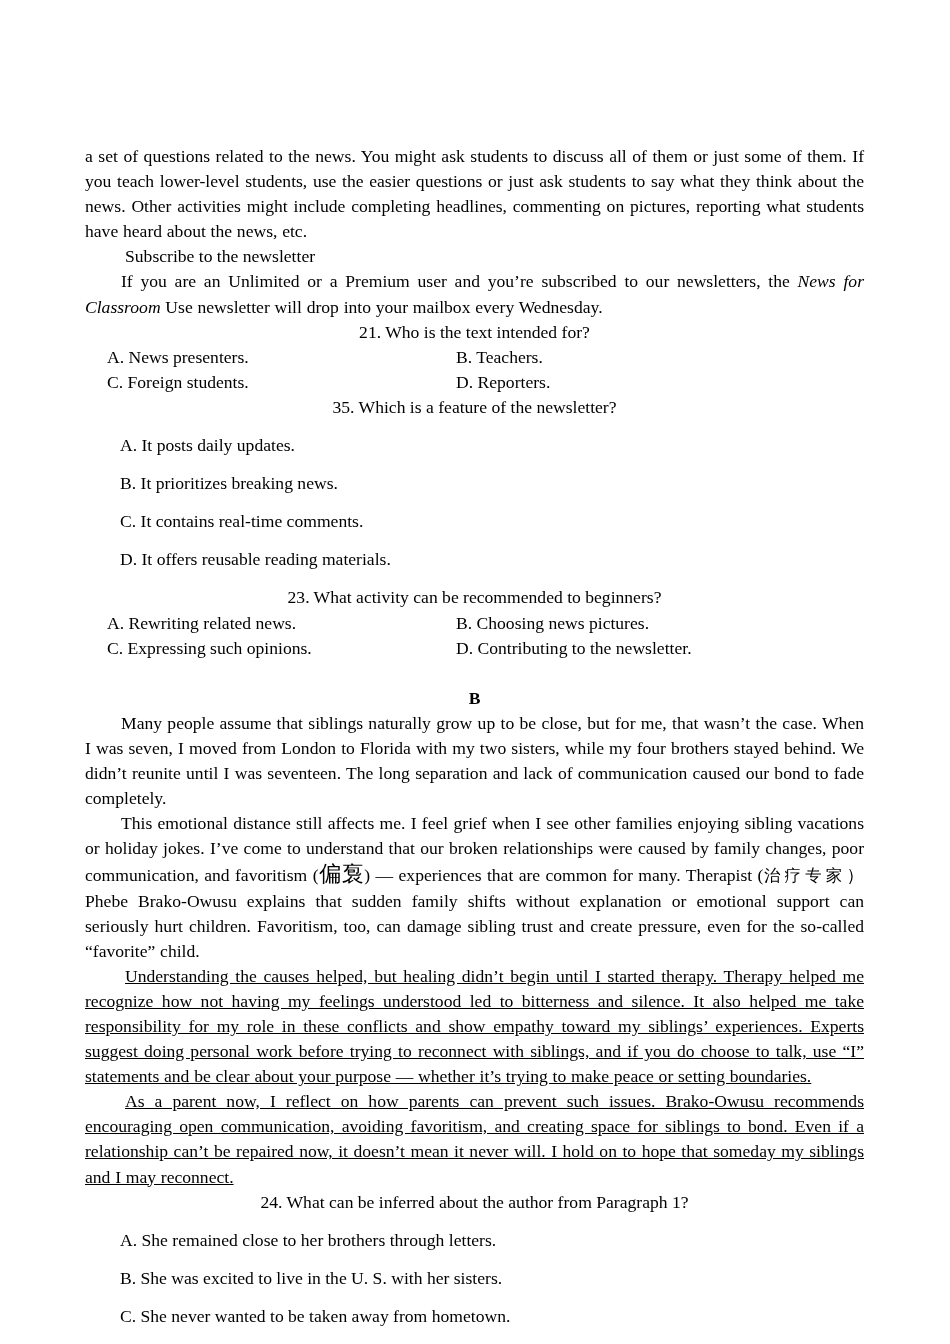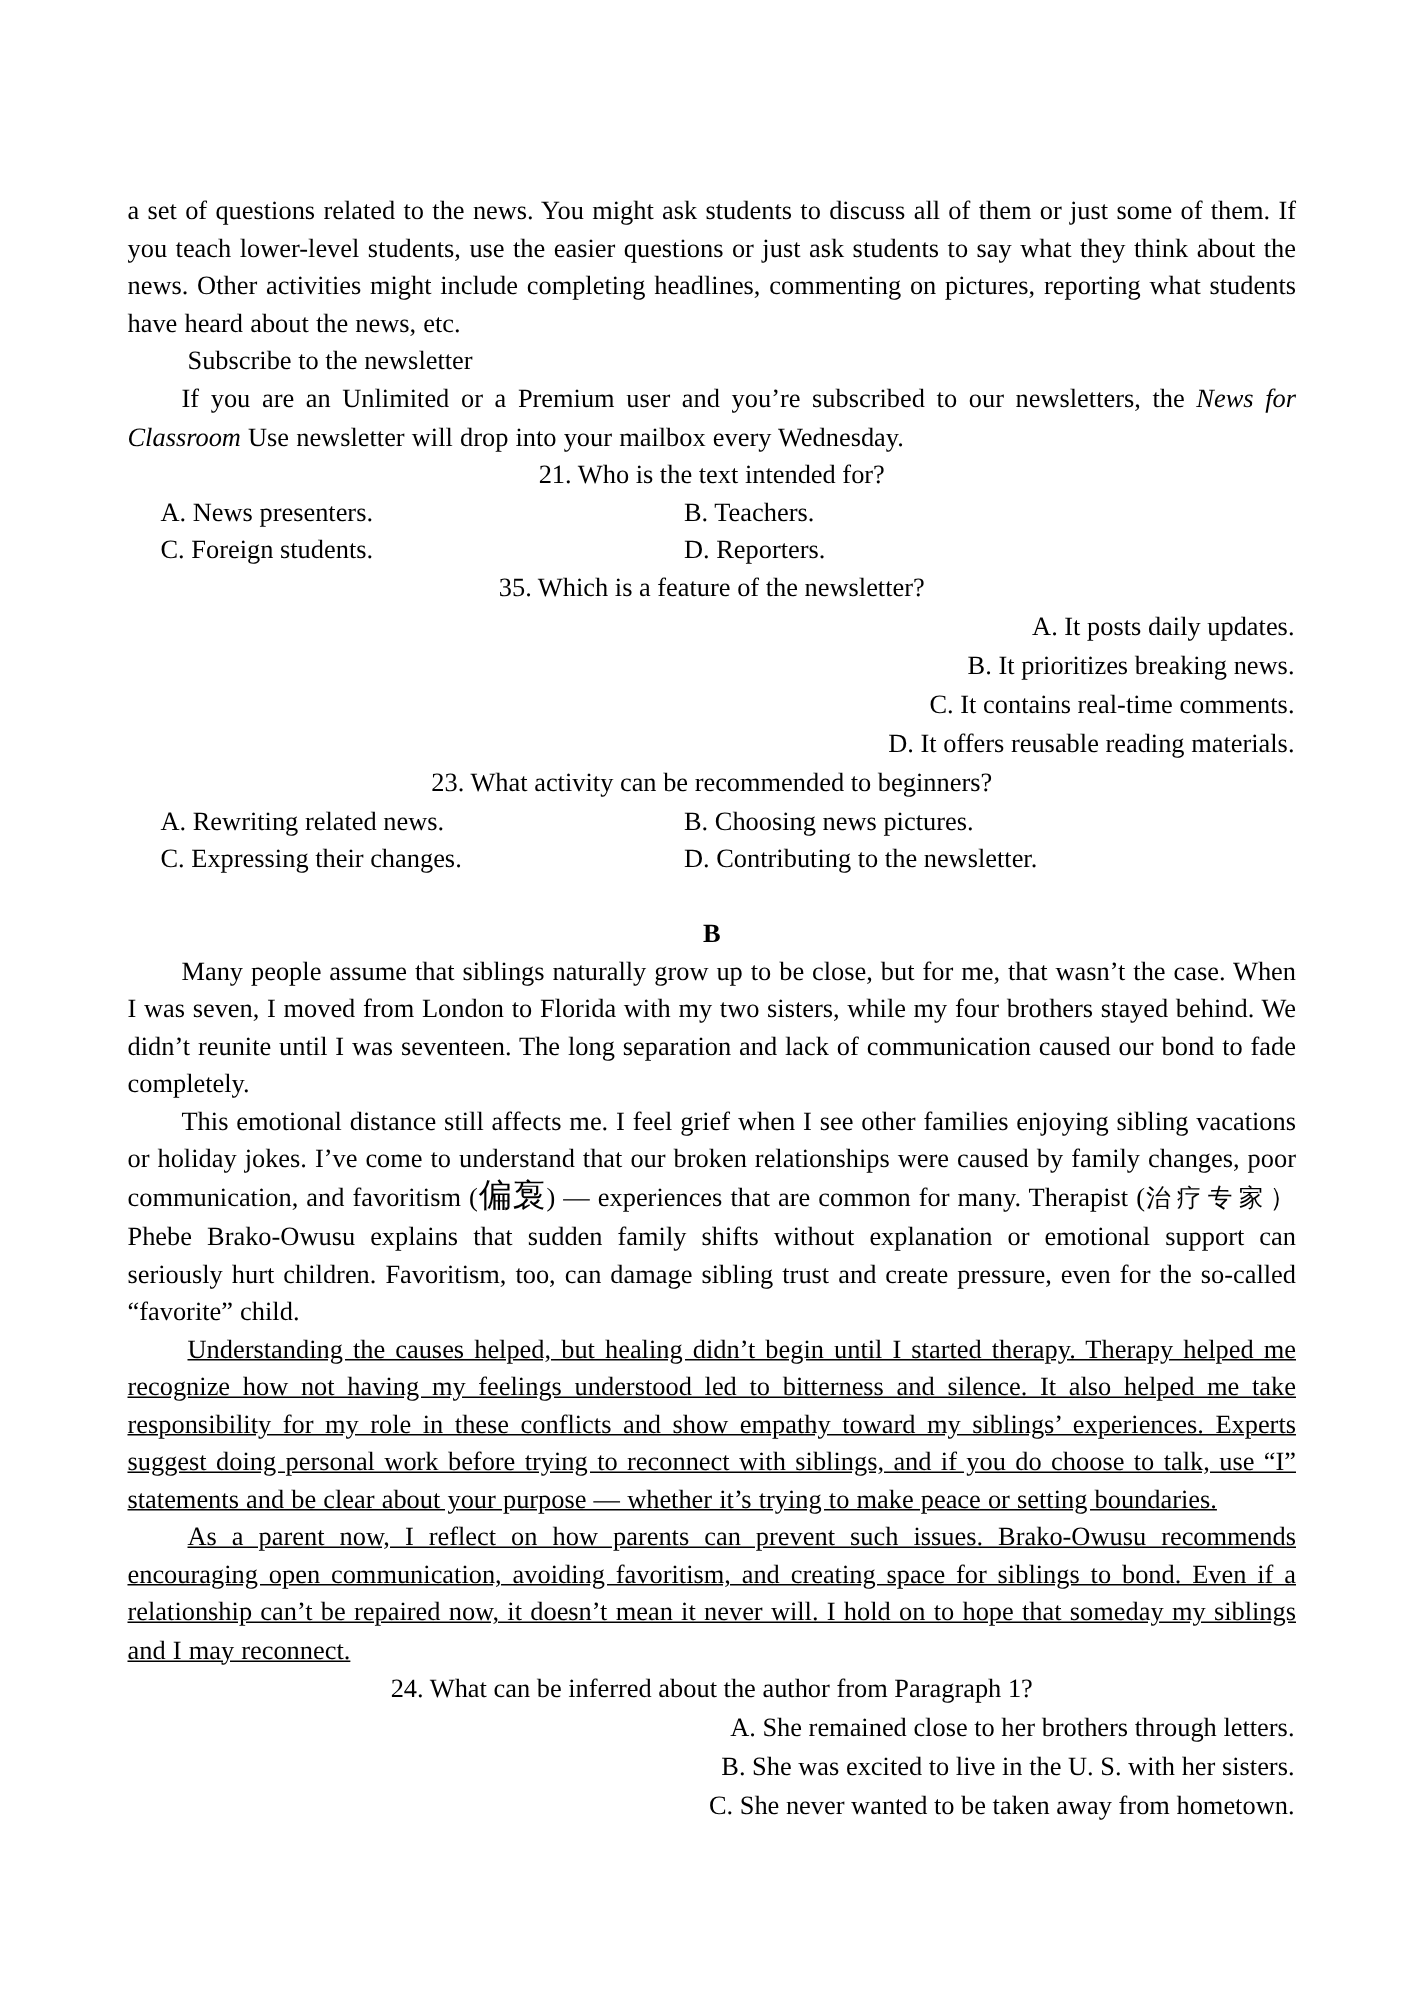--- a/index.html
+++ b/index.html
@@ -18,21 +18,21 @@
   .page {
     position: relative;
     width: 950px;
     height: 1344px;
     background: #ffffff;
     overflow: hidden;
   }
   .content {
     position: absolute;
     left: 85px;
-    top: 128px;
+    top: 144px;
     width: 779px;
   }
 
   
   .para {
     font-size: 17.6px;
     line-height: 25.1px;
     text-align: justify;
     text-justify: inter-word;
     margin: 0;
@@ -64,23 +64,23 @@
   
   .q-stem {
     font-size: 17.6px;
     line-height: 25.1px;
     margin: 0;
     text-align: center;
   }
   .opt-single {
     font-size: 17.6px;
     line-height: 25.1px;
-    margin: 1px;
+    margin: 13px;
     padding-left: 22px;
-    text-align: right;
+    text-align: left;
   }
   .opt-row {
     display: flex;
     font-size: 17.6px;
     line-height: 25.1px;
   }
   .opt-row .col-left {
     width: 370px;
     flex: 0 0 370px;
     padding-left: 22px;
@@ -122,21 +122,21 @@
     <p class="opt-single">B. It prioritizes breaking news.</p>
     <p class="opt-single">C. It contains real-time comments.</p>
     <p class="opt-single">D. It offers reusable reading materials.</p>
 
     <p class="q-stem">23. What activity can be recommended to beginners?</p>
     <div class="opt-row">
       <div class="col-left">A. Rewriting related news.</div>
       <div class="col-right">B. Choosing news pictures.</div>
     </div>
     <div class="opt-row">
-      <div class="col-left">C. Expressing their changes.</div>
+      <div class="col-left">C. Expressing such opinions.</div>
       <div class="col-right">D. Contributing to the newsletter.</div>
     </div>
 
     <div class="gap-line"></div>
 
     <p class="section-letter">B</p>
 
     <p class="para indent flow">Many people assume that siblings naturally grow up to be close, but for me, that wasn’t the case. When I was seven, I moved from London to Florida with my two sisters, while my four brothers stayed behind. We didn’t reunite until I was seventeen. The long separation and lack of communication caused our bond to fade completely.</p>
 
     <p class="para indent flow"><span>This emotional distance still affects me. I feel grief when I see other families enjoying sibling vacations or holiday jokes. I’ve come to understand that our broken relationships were caused by family changes, poor communication, and favoritism (</span><span class="cn">偏袌</span><span>) — experiences that are common for many. Therapist&nbsp;(</span><span class="cn-spaced">治疗专家</span><span>）Phebe Brako-Owusu explains that sudden family shifts without explanation or emotional support can seriously hurt children. Favoritism, too, can damage sibling trust and create pressure, even for the so-called “favorite” child.</span></p>

